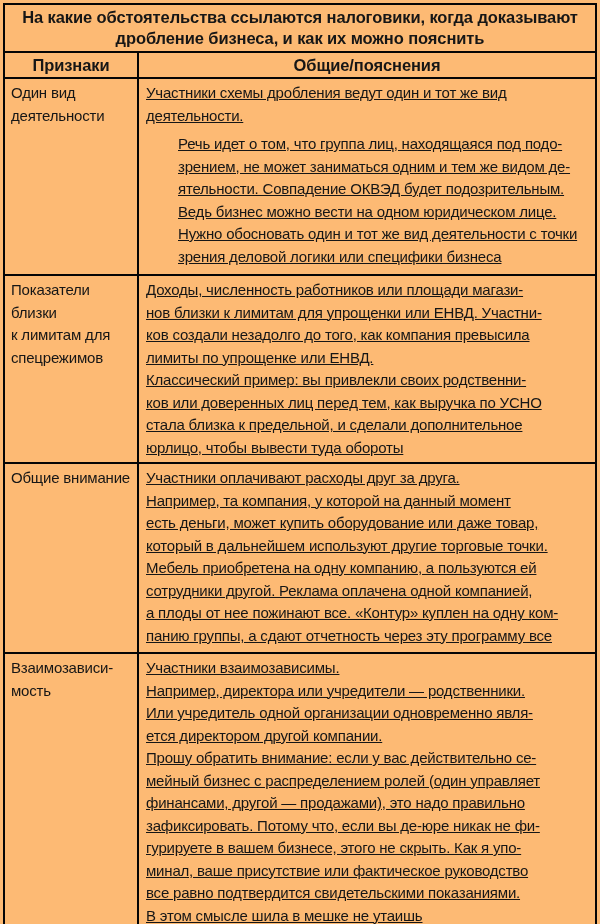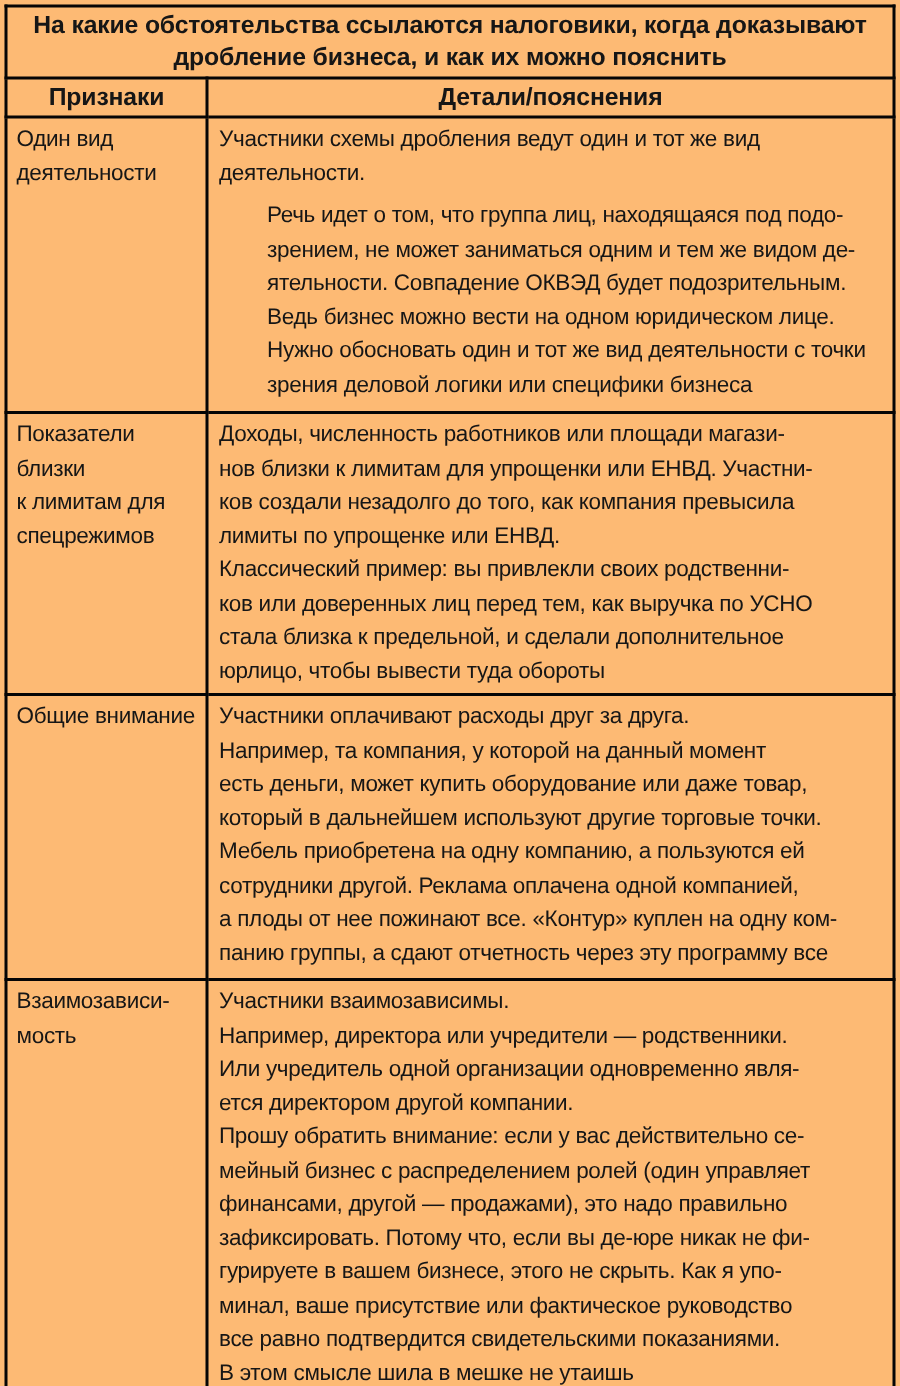--- a/index.html
+++ b/index.html
@@ -62,20 +62,21 @@
   .details-cell {
     vertical-align: top;
     padding: 3px 3px 3px 7px;
     font-size: 15px;
     line-height: 22.5px;
     letter-spacing: -0.2px;
   }
   .details-cell p {
     margin: 0;
     white-space: pre-line;
+    text-decoration: underline;
   }
   .details-cell p + p {
     margin-top: 6px;
     margin-left: 32px;
   }
   tr.row-0 { height: 197px; }
   tr.row-1 { height: 181px; }
   tr.row-2 { height: 190px; }
   tr.row-3 { height: 275px; }
 </style>
@@ -88,21 +89,21 @@
       <col style="width:134px">
       <col>
     </colgroup>
     <tbody>
       <tr>
         <td class="title-cell" colspan="2">На какие обстоятельства ссылаются налоговики, когда доказывают
 дробление бизнеса, и как их можно пояснить</td>
       </tr>
       <tr>
         <td class="header-cell">Признаки</td>
-        <td class="header-cell">Детали/пояснения</td>
+        <td class="header-cell">Общие/пояснения</td>
       </tr>
 
       <tr class="row-0">
         <td class="feature-cell">Один вид
 деятельности</td>
         <td class="details-cell">
           <p>Участники схемы дробления ведут один и тот же вид
 деятельности.</p>
           <p>Речь идет о том, что группа лиц, находящаяся под подо-
 зрением, не может заниматься одним и тем же видом де-

